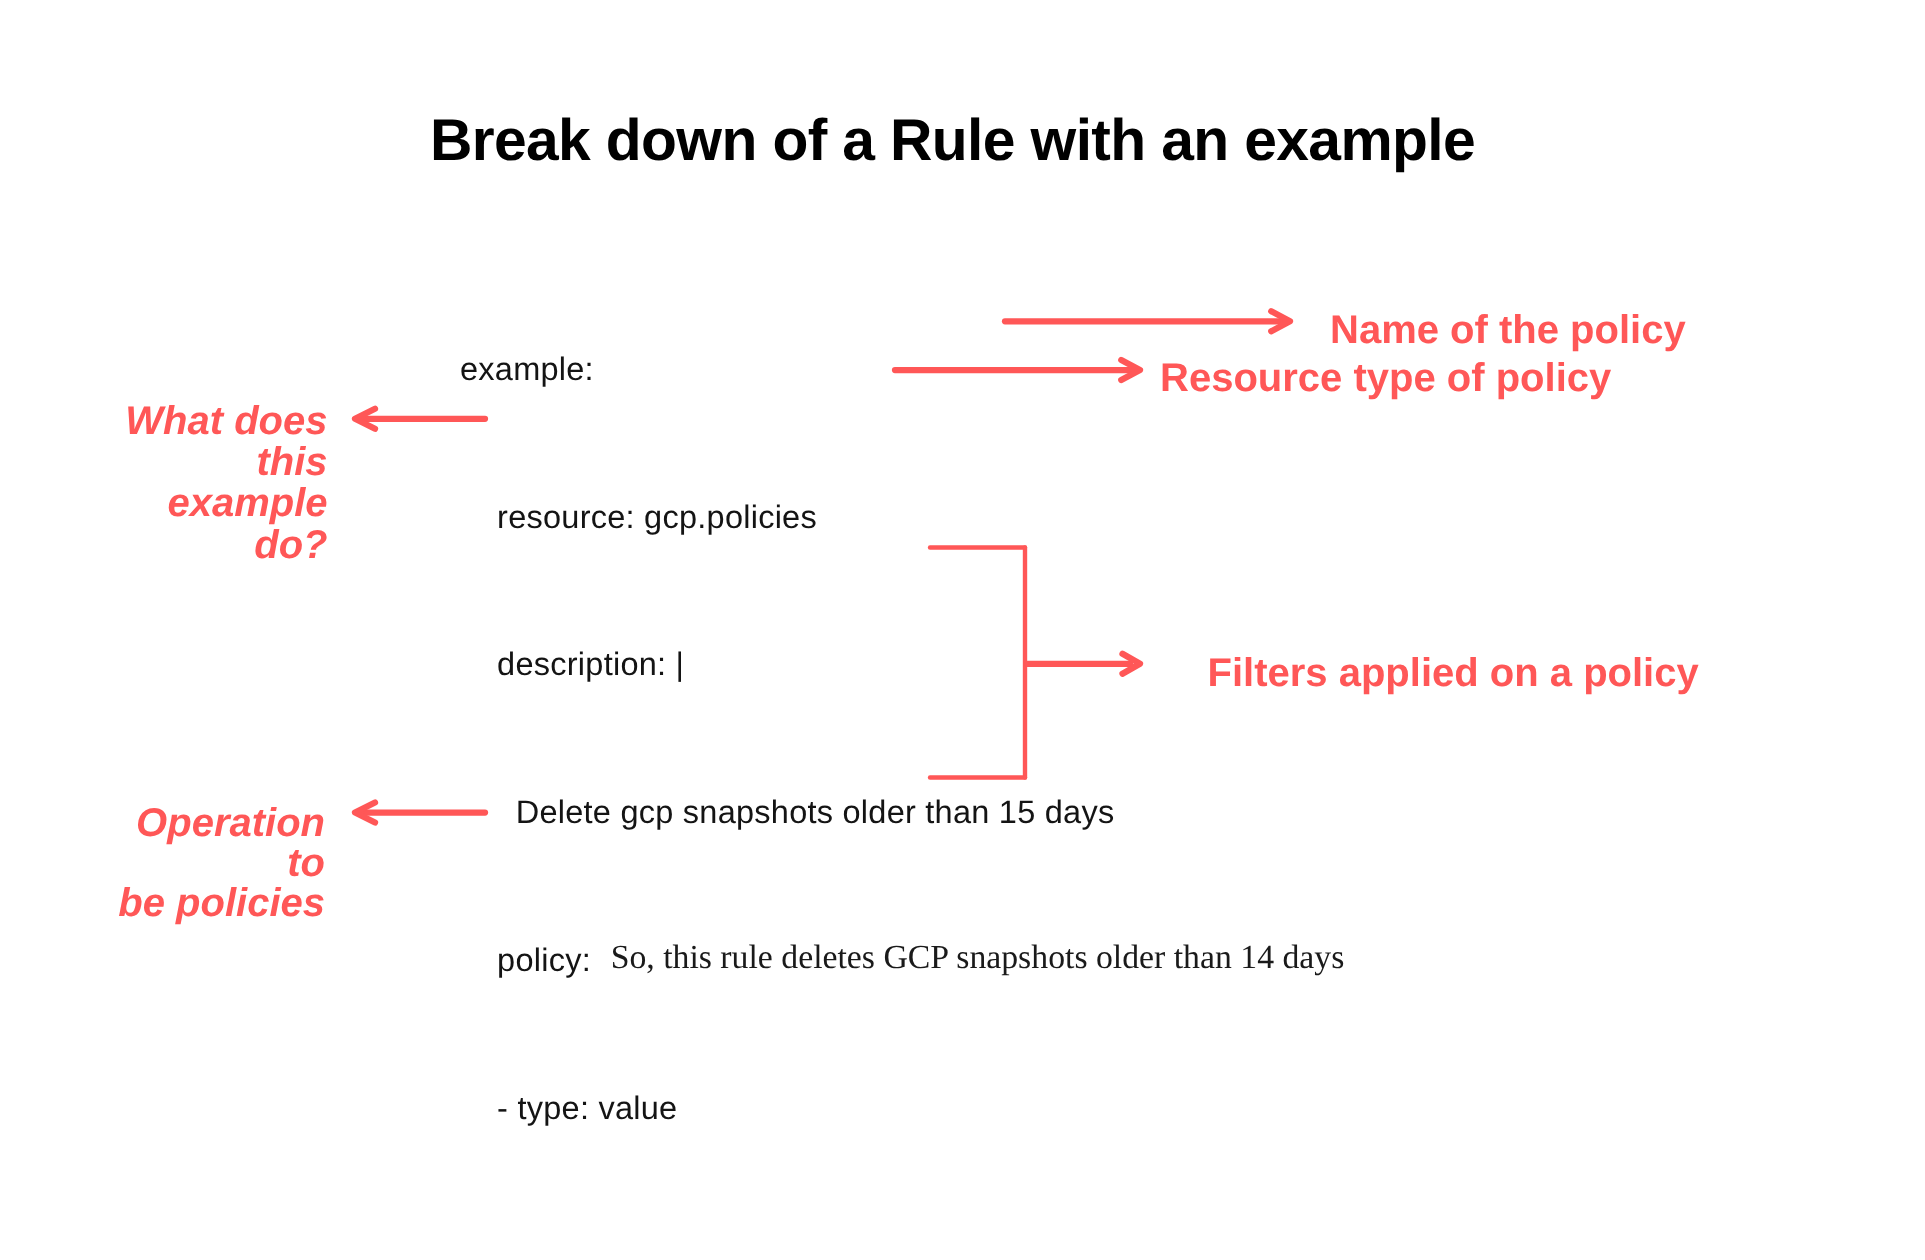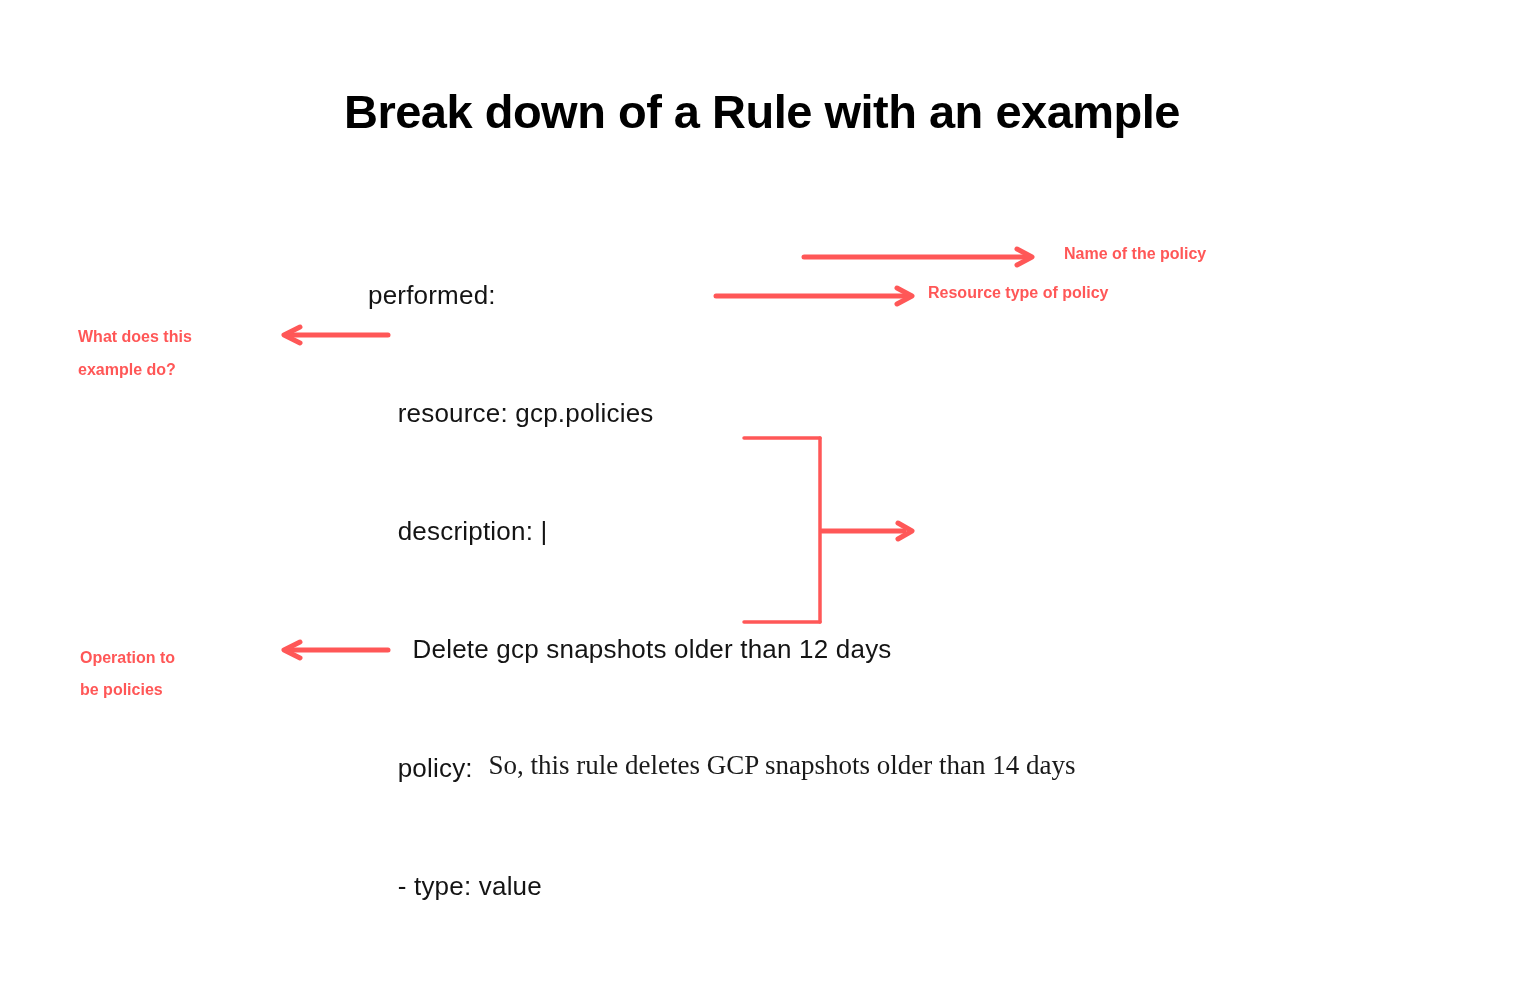--- a/index.html
+++ b/index.html
@@ -31,26 +31,27 @@
     font-size: 26px;
     line-height: 39.4px;
     color: var(--ink);
     white-space: pre;
     letter-spacing: 0.2px;
   }
   .label {
     position: absolute;
     color: var(--accent);
     font-weight: 700;
-    font-size: 16px;
+    font-size: 32px;
     white-space: nowrap;
   }
   .label.multiline {
     white-space: normal;
-    text-align: left;
+    text-align: right;
+    font-style: italic;
   }
   .arrow {
     position: absolute;
     color: var(--accent);
   }
   .arrow path {
     stroke: currentColor;
     fill: none;
     stroke-linecap: round;
     stroke-linejoin: round;
@@ -67,24 +68,24 @@
   }
 </style>
 </head>
 <body>
 
 <div class="canvas">
 
   <h1 class="title">Break down of a Rule with an example</h1>
 
   <div class="code">
-    <div class="code-line">performed:</div>
+    <div class="code-line">example:</div>
     <div class="code-line">    resource: gcp.policies</div>
     <div class="code-line">    description: |</div>
-    <div class="code-line">      Delete gcp snapshots older than 12 days</div>
+    <div class="code-line">      Delete gcp snapshots older than 15 days</div>
     <div class="code-line">    policy:</div>
     <div class="code-line">    - type: value</div>
     
     
     
     
     
     
   </div>
 
@@ -109,20 +110,21 @@
     <div>example do?</div>
   </div>
 
   <svg class="arrow" style="left:740px; top:429px;" width="180" height="202" viewBox="0 0 180 202">
     <path d="M4 9 H80" stroke-width="3.5"></path>
     <path d="M80 9 V193" stroke-width="3.5"></path>
     <path d="M4 193 H80" stroke-width="3.5"></path>
     <path d="M82 102 H164" stroke-width="5"></path>
     <path d="M158 94 L172 102 L158 110" stroke-width="5"></path>
   </svg>
+  <div class="label" style="left:966px; top:520px;">Filters applied on a policy</div>
 
   <svg class="arrow" style="left:274px; top:639px;" width="118" height="22" viewBox="0 0 118 22">
     <path d="M114 11 H14" stroke-width="5"></path>
     <path d="M26 3 L10 11 L26 19" stroke-width="5"></path>
   </svg>
   <div class="label multiline" style="left:80px; top:642px; width:180px; line-height:32px;">
     <div>Operation to</div>
     <div>be policies</div>
   </div>
 

